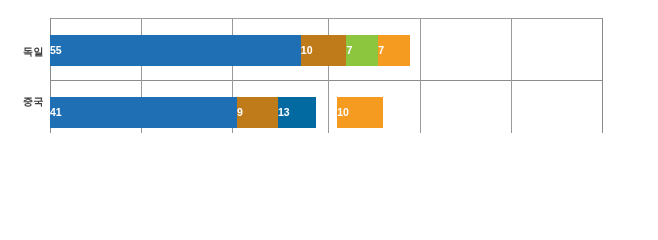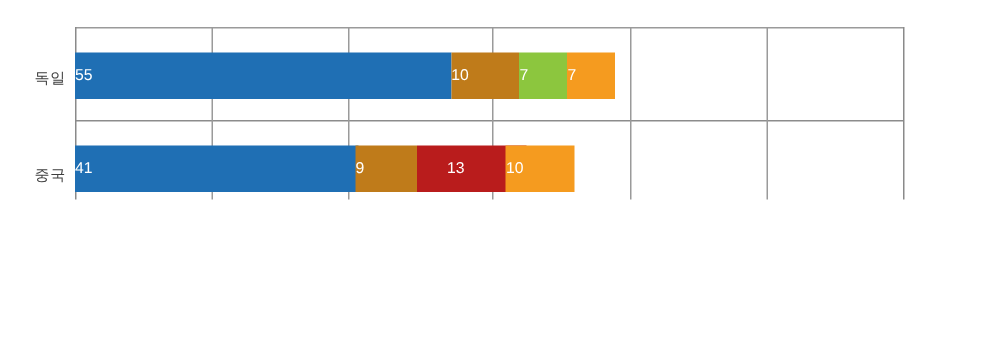--- a/index.html
+++ b/index.html
@@ -12,20 +12,21 @@
     height: 133px;
     font-family: "Liberation Sans", "DejaVu Sans", sans-serif;
     overflow: hidden;
   }
 
   #chart-root {
     position: relative;
     width: 658px;
     height: 133px;
     background: #ffffff;
+    font-weight: bold;
   }
 
   
   #plot-area {
     position: absolute;
     left: 50px;
     top: 18px;
     width: 552px;
     height: 115px;
   }
@@ -65,21 +66,21 @@
     position: absolute;
     left: 0;
     width: 44px;
     text-align: right;
     font-size: 10px;
     color: #3d3d3d;
     letter-spacing: .5px;
     white-space: nowrap;
   }
   #cat-label-0 { top: 45px; }
-  #cat-label-1 { top: 110px; }
+  #cat-label-1 { top: 95px; }
 
   
   .bar-row {
     position: absolute;
     left: 0;
     height: 31px;
   }
   #bar-row-0 { top: 17px; }
   #bar-row-1 { top: 79px; }
 
@@ -137,21 +138,21 @@
           <span class="segment-value">7</span>
         </div>
       </div>
     <div class="bar-row" id="bar-row-1">
         <div class="segment" style="left: 0px; width: 189px; background: rgb(31, 111, 180);">
           <span class="segment-value">41</span>
         </div>
         <div class="segment" style="left: 186.96px; width: 41.04px; background: rgb(191, 123, 26);">
           <span class="segment-value">9</span>
         </div>
-        <div class="segment" style="left: 228px; width: 53px; background: #b91c1c; padding-left: 20px;">
+        <div class="segment" style="left: 228px; width: 38px; background: #0369a1;">
           <span class="segment-value">13</span>
         </div>
         <div class="segment" style="left: 287.28px; width: 45.6px; background: rgb(245, 155, 31);">
           <span class="segment-value">10</span>
         </div>
       </div>
 
   </div>
 </div>
 

